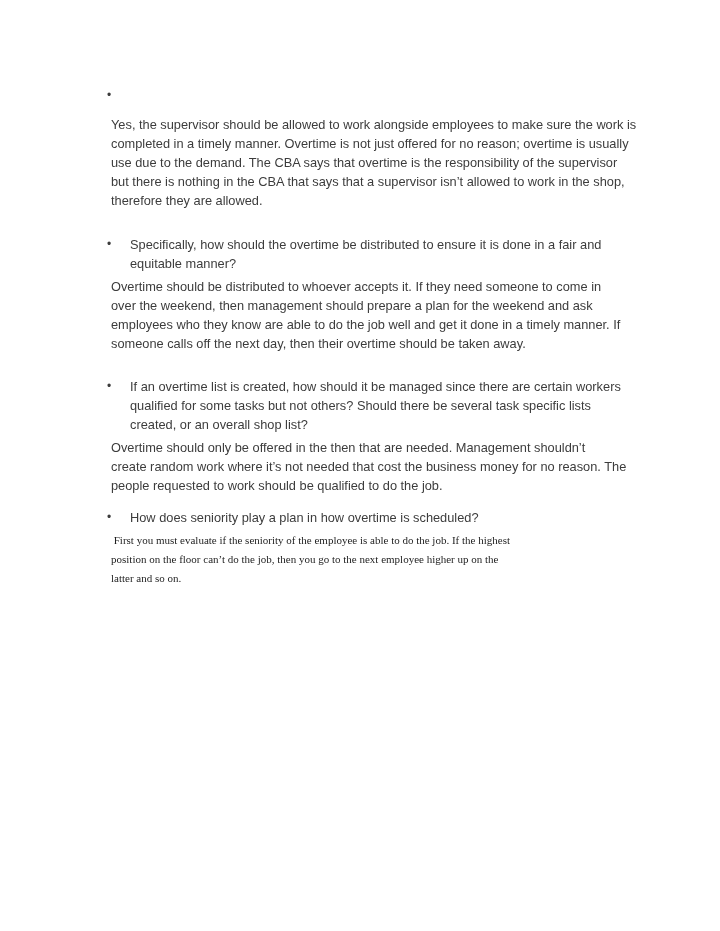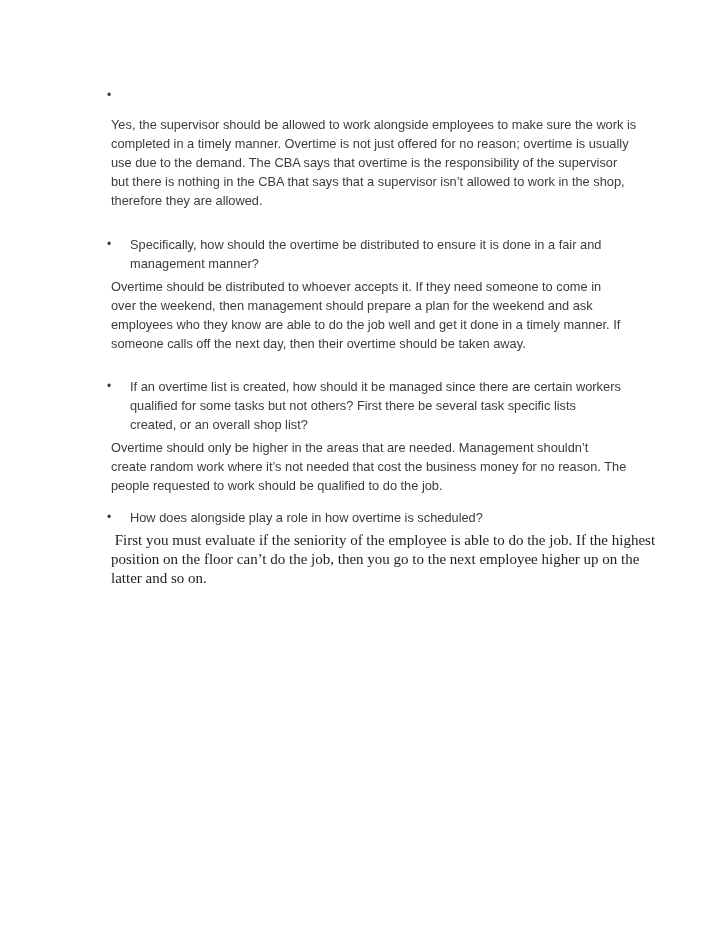--- a/index.html
+++ b/index.html
@@ -42,21 +42,21 @@
   }
   
   .s1 .question { margin-bottom: 10px; }
   .s1 .answer   { margin-bottom: 25px; }
   .s2 .answer   { margin-bottom: 24px; }
   .s3 .answer   { margin-bottom: 13px; }
   .s4 .answer   { margin-bottom: 0; }
   
   .answer.serif {
     font-family: "Liberation Serif", serif;
-    font-size: 15px;
+    font-size: 11px;
     line-height: 19px;
     color: #1e1e1e;
   }
 </style>
 </head>
 <body>
 
 <div class="page">
 
   <section class="qa s1">
@@ -67,43 +67,43 @@
 completed in a timely manner. Overtime is not just offered for no reason; overtime is usually
 use due to the demand. The CBA says that overtime is the responsibility of the supervisor
 but there is nothing in the CBA that says that a supervisor isn’t allowed to work in the shop,
 therefore they are allowed.</p>
   </section>
 
   <section class="qa s2">
     <div class="question">
       <span class="bullet">•</span>
       <span class="qtext">Specifically, how should the overtime be distributed to ensure it is done in a fair and
-management manner?</span>
+equitable manner?</span>
     </div>
     <p class="answer">Overtime should be distributed to whoever accepts it. If they need someone to come in
 over the weekend, then management should prepare a plan for the weekend and ask
 employees who they know are able to do the job well and get it done in a timely manner. If
 someone calls off the next day, then their overtime should be taken away.</p>
   </section>
 
   <section class="qa s3">
     <div class="question">
       <span class="bullet">•</span>
       <span class="qtext">If an overtime list is created, how should it be managed since there are certain workers
-qualified for some tasks but not others? First there be several task specific lists
+qualified for some tasks but not others? Should there be several task specific lists
 created, or an overall shop list?</span>
     </div>
-    <p class="answer">Overtime should only be higher in the areas that are needed. Management shouldn’t
+    <p class="answer">Overtime should only be offered in the then that are needed. Management shouldn’t
 create random work where it’s not needed that cost the business money for no reason. The
 people requested to work should be qualified to do the job.</p>
   </section>
 
   <section class="qa s4">
     <div class="question">
       <span class="bullet">•</span>
-      <span class="qtext">How does alongside play a role in how overtime is scheduled?</span>
+      <span class="qtext">How does seniority play a plan in how overtime is scheduled?</span>
     </div>
     <p class="answer serif"> First you must evaluate if the seniority of the employee is able to do the job. If the highest
 position on the floor can’t do the job, then you go to the next employee higher up on the
 latter and so on.</p>
   </section>
 
 </div>
 
 </body></html>

